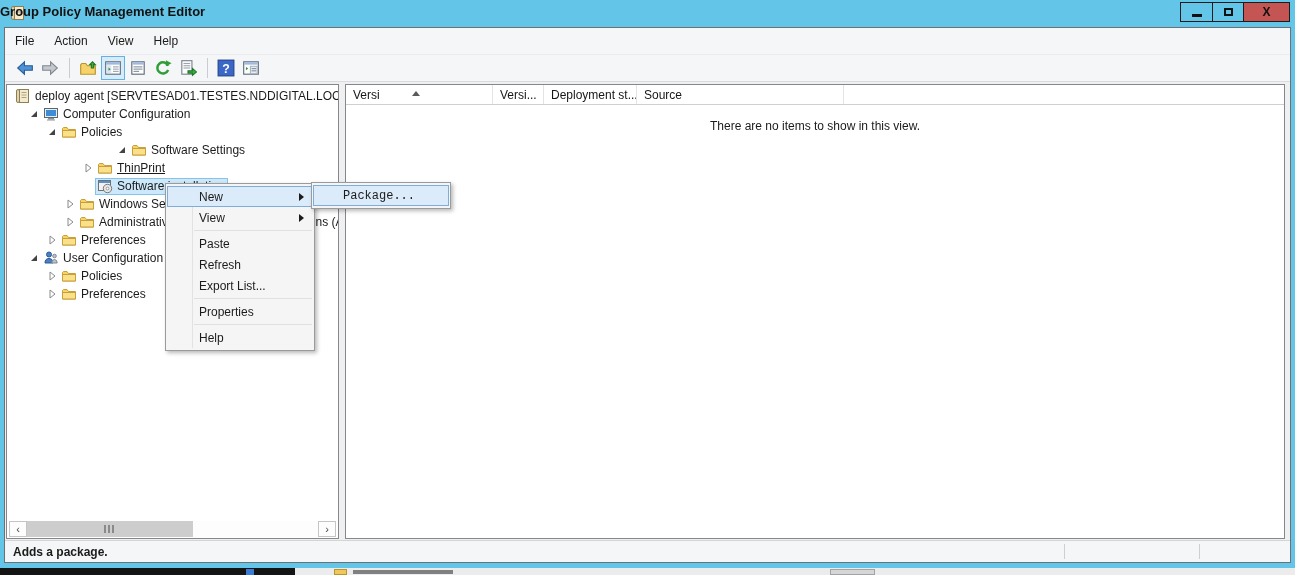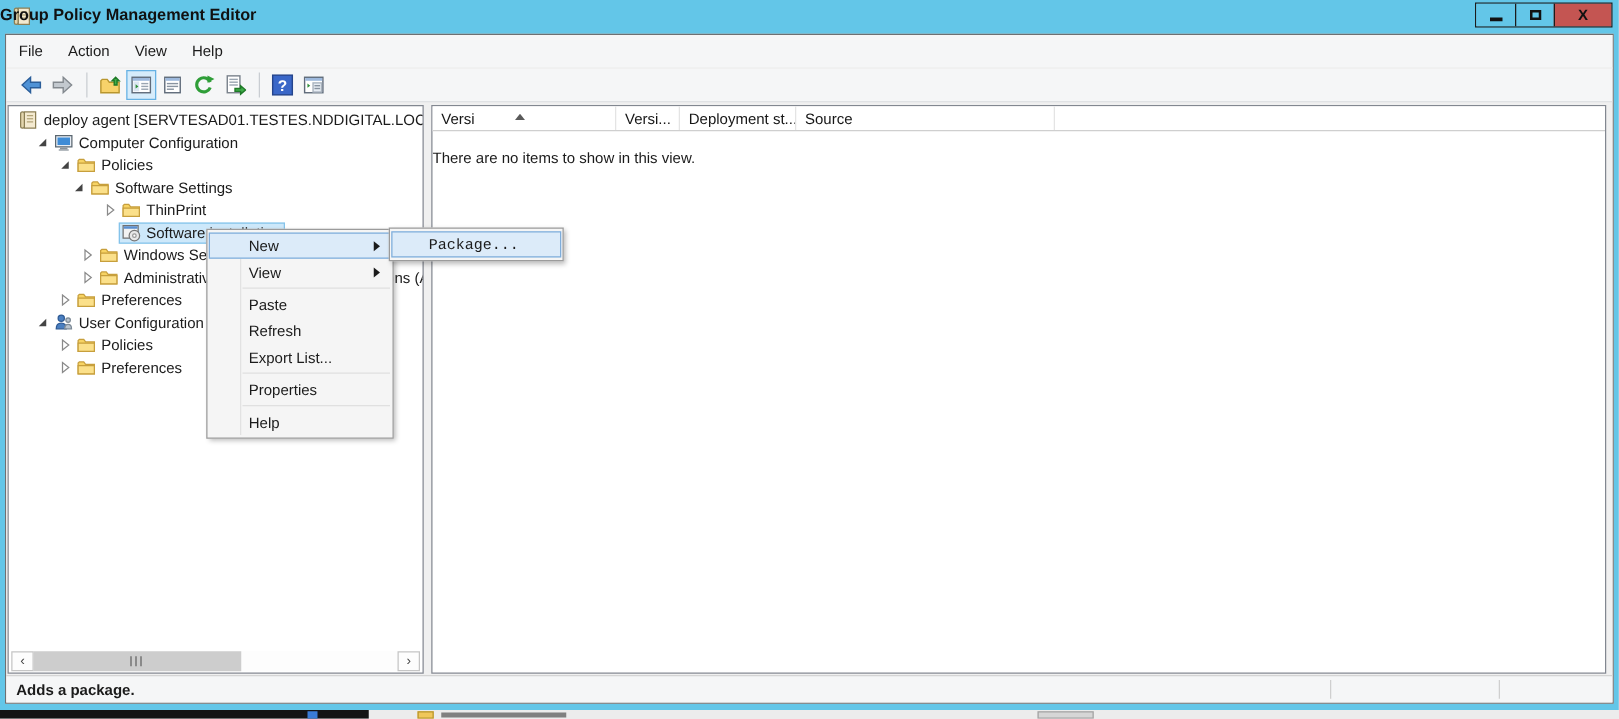--- a/index.html
+++ b/index.html
@@ -56,21 +56,21 @@
   .list-panel{ position:absolute; left:340px; right:5px; top:2px; bottom:1px;
                background:#fff; border:1px solid #828790; overflow:hidden; }
   .lheader{ position:absolute; left:0; right:0; top:0; height:20px; background:#fff;
             border-bottom:1px solid #cfcfcf; display:flex; }
   .col{ position:relative; height:100%; border-right:1px solid #e4e4e4; font-size:12px; color:#161616;
         padding:3px 0 0 7px; white-space:nowrap; overflow:hidden; cursor:default; }
   .col.fill{ flex:1; border-right:none; }
   .sort-asc{ position:absolute; left:66px; top:6px; width:0; height:0;
              border-left:4px solid transparent; border-right:4px solid transparent;
              border-bottom:5px solid #5a5a5a; }
-  .empty-msg{ position:absolute; left:0; right:0; top:34px; 
+  .empty-msg{ position:absolute; left:0; right:0; top:34px; text-align:center;
               font-size:12px; color:#1b1b1b; }
 
   
   .hscroll{ position:absolute; left:2px; right:2px; bottom:1px; height:16px; background:#fdfdfd; display:flex; }
   .sb-btn{ width:18px; height:100%; border:1px solid #c5c5c5; background:#fdfdfd; color:#444;
            font-size:11px; line-height:14px; text-align:center; }
   .sb-thumb{ width:166px; height:100%; background:#cdcdcd; display:flex; align-items:center; justify-content:center; }
   .sb-track{ flex:1; }
   .grip{ width:12px; height:8px;
          background:linear-gradient(90deg,#8a8a8a 0 2px,transparent 2px 4px,#8a8a8a 4px 6px,transparent 6px 8px,#8a8a8a 8px 10px,transparent 10px); }
@@ -252,35 +252,35 @@
                 </svg>
               </span>
               <span class="row-inner">
                 <span class="t-icon"><svg width="16" height="16" viewBox="0 0 16 16">
                     <path d="M1.5 4.5 L1.5 13 L14.5 13 L14.5 5.5 L7.5 5.5 L6 3.5 L2.5 3.5 Z" fill="#f7d363" stroke="#c79f3c"></path>
                     <path d="M1.5 6.5 L14.5 6.5 L14.5 13 L1.5 13 Z" fill="#fbe08a" stroke="#c79f3c"></path>
                   </svg></span>
                 <span>Policies</span>
               </span>
             </div>
-            <div class="tree-row" style="padding-left: 49px;">
+            <div class="tree-row" style="padding-left: 72px; margin-left: 36px;">
               <span class="expander">
                 <svg width="12" height="12" viewBox="0 0 12 12">
                   <polygon points="9,3 9,9 3,9" fill="#444"></polygon>
                 </svg>
               </span>
               <span class="row-inner">
                 <span class="t-icon"><svg width="16" height="16" viewBox="0 0 16 16">
                     <path d="M1.5 4.5 L1.5 13 L14.5 13 L14.5 5.5 L7.5 5.5 L6 3.5 L2.5 3.5 Z" fill="#f7d363" stroke="#c79f3c"></path>
                     <path d="M1.5 6.5 L14.5 6.5 L14.5 13 L1.5 13 Z" fill="#fbe08a" stroke="#c79f3c"></path>
                   </svg></span>
                 <span>Software Settings</span>
               </span>
             </div>
-            <div class="tree-row" style="padding-left: 74px;">
+            <div class="tree-row" style="padding-left: 74px; text-decoration: underline;">
               <span class="expander">
                 <svg width="12" height="12" viewBox="0 0 12 12">
                   <polygon points="4,2 4,10 9,6" fill="#fff" stroke="#8a8a8a"></polygon>
                 </svg>
               </span>
               <span class="row-inner">
                 <span class="t-icon"><svg width="16" height="16" viewBox="0 0 16 16">
                     <path d="M1.5 4.5 L1.5 13 L14.5 13 L14.5 5.5 L7.5 5.5 L6 3.5 L2.5 3.5 Z" fill="#f7d363" stroke="#c79f3c"></path>
                     <path d="M1.5 6.5 L14.5 6.5 L14.5 13 L1.5 13 Z" fill="#fbe08a" stroke="#c79f3c"></path>
                   </svg></span>

